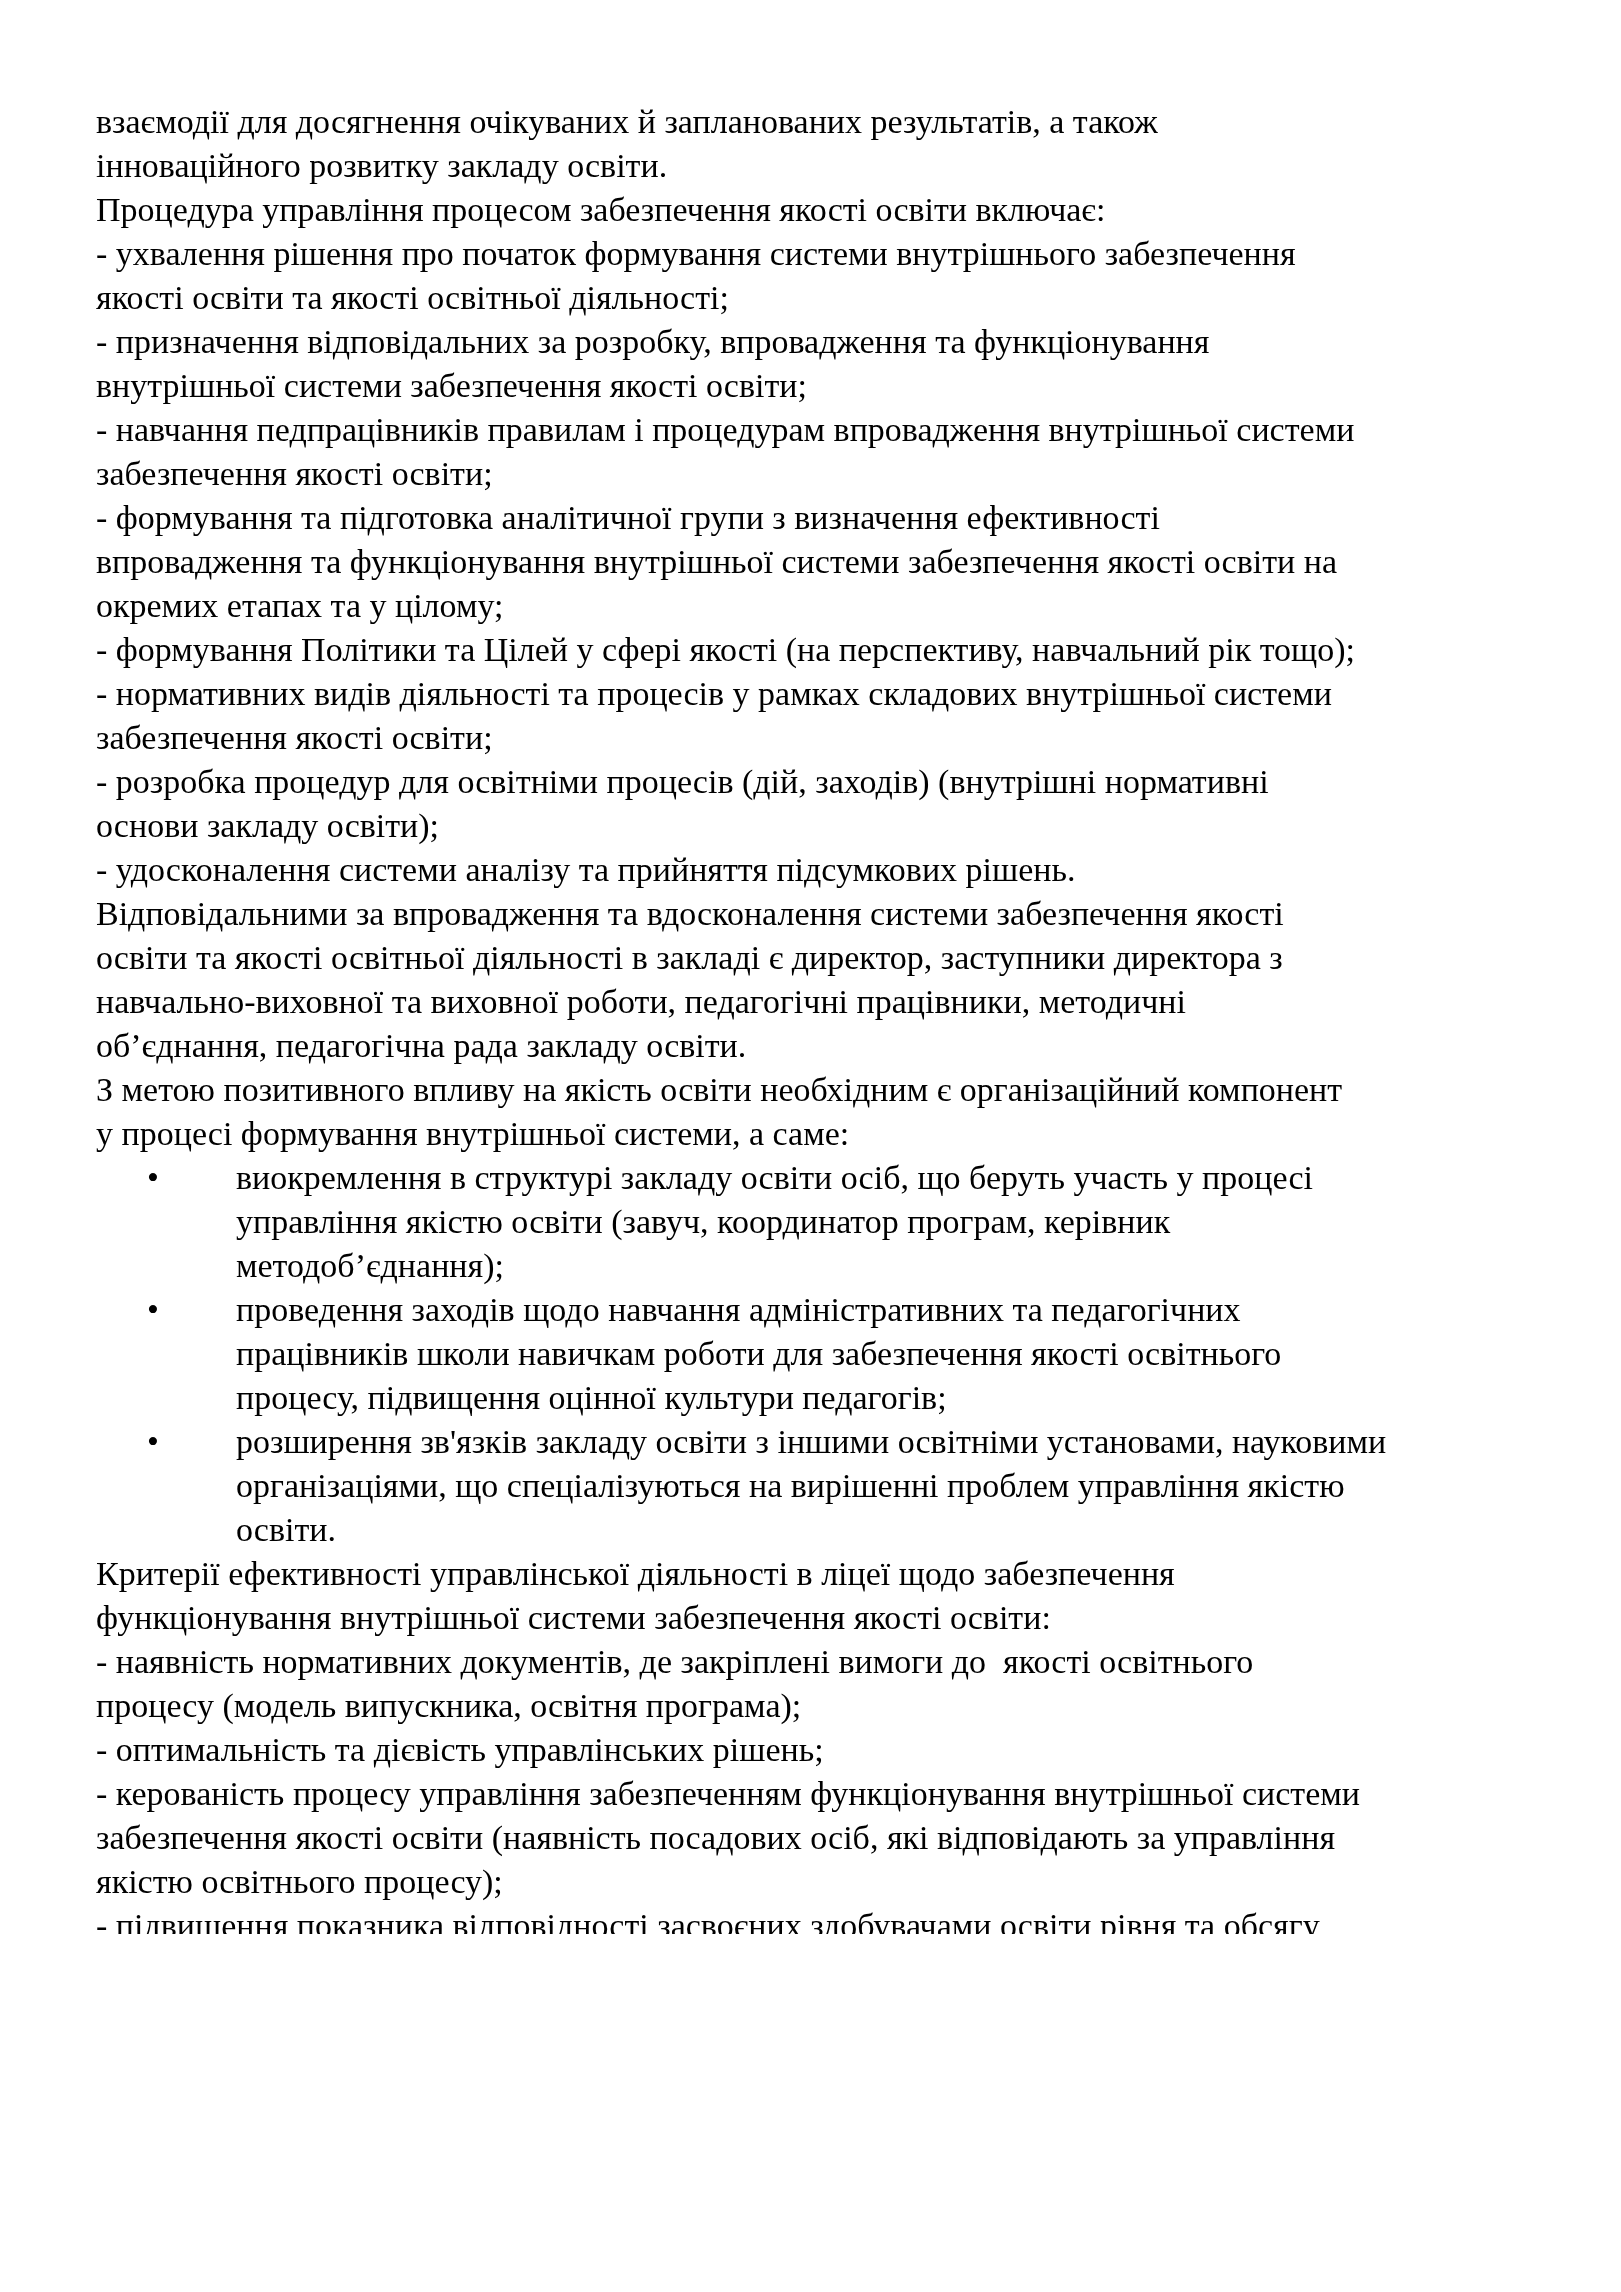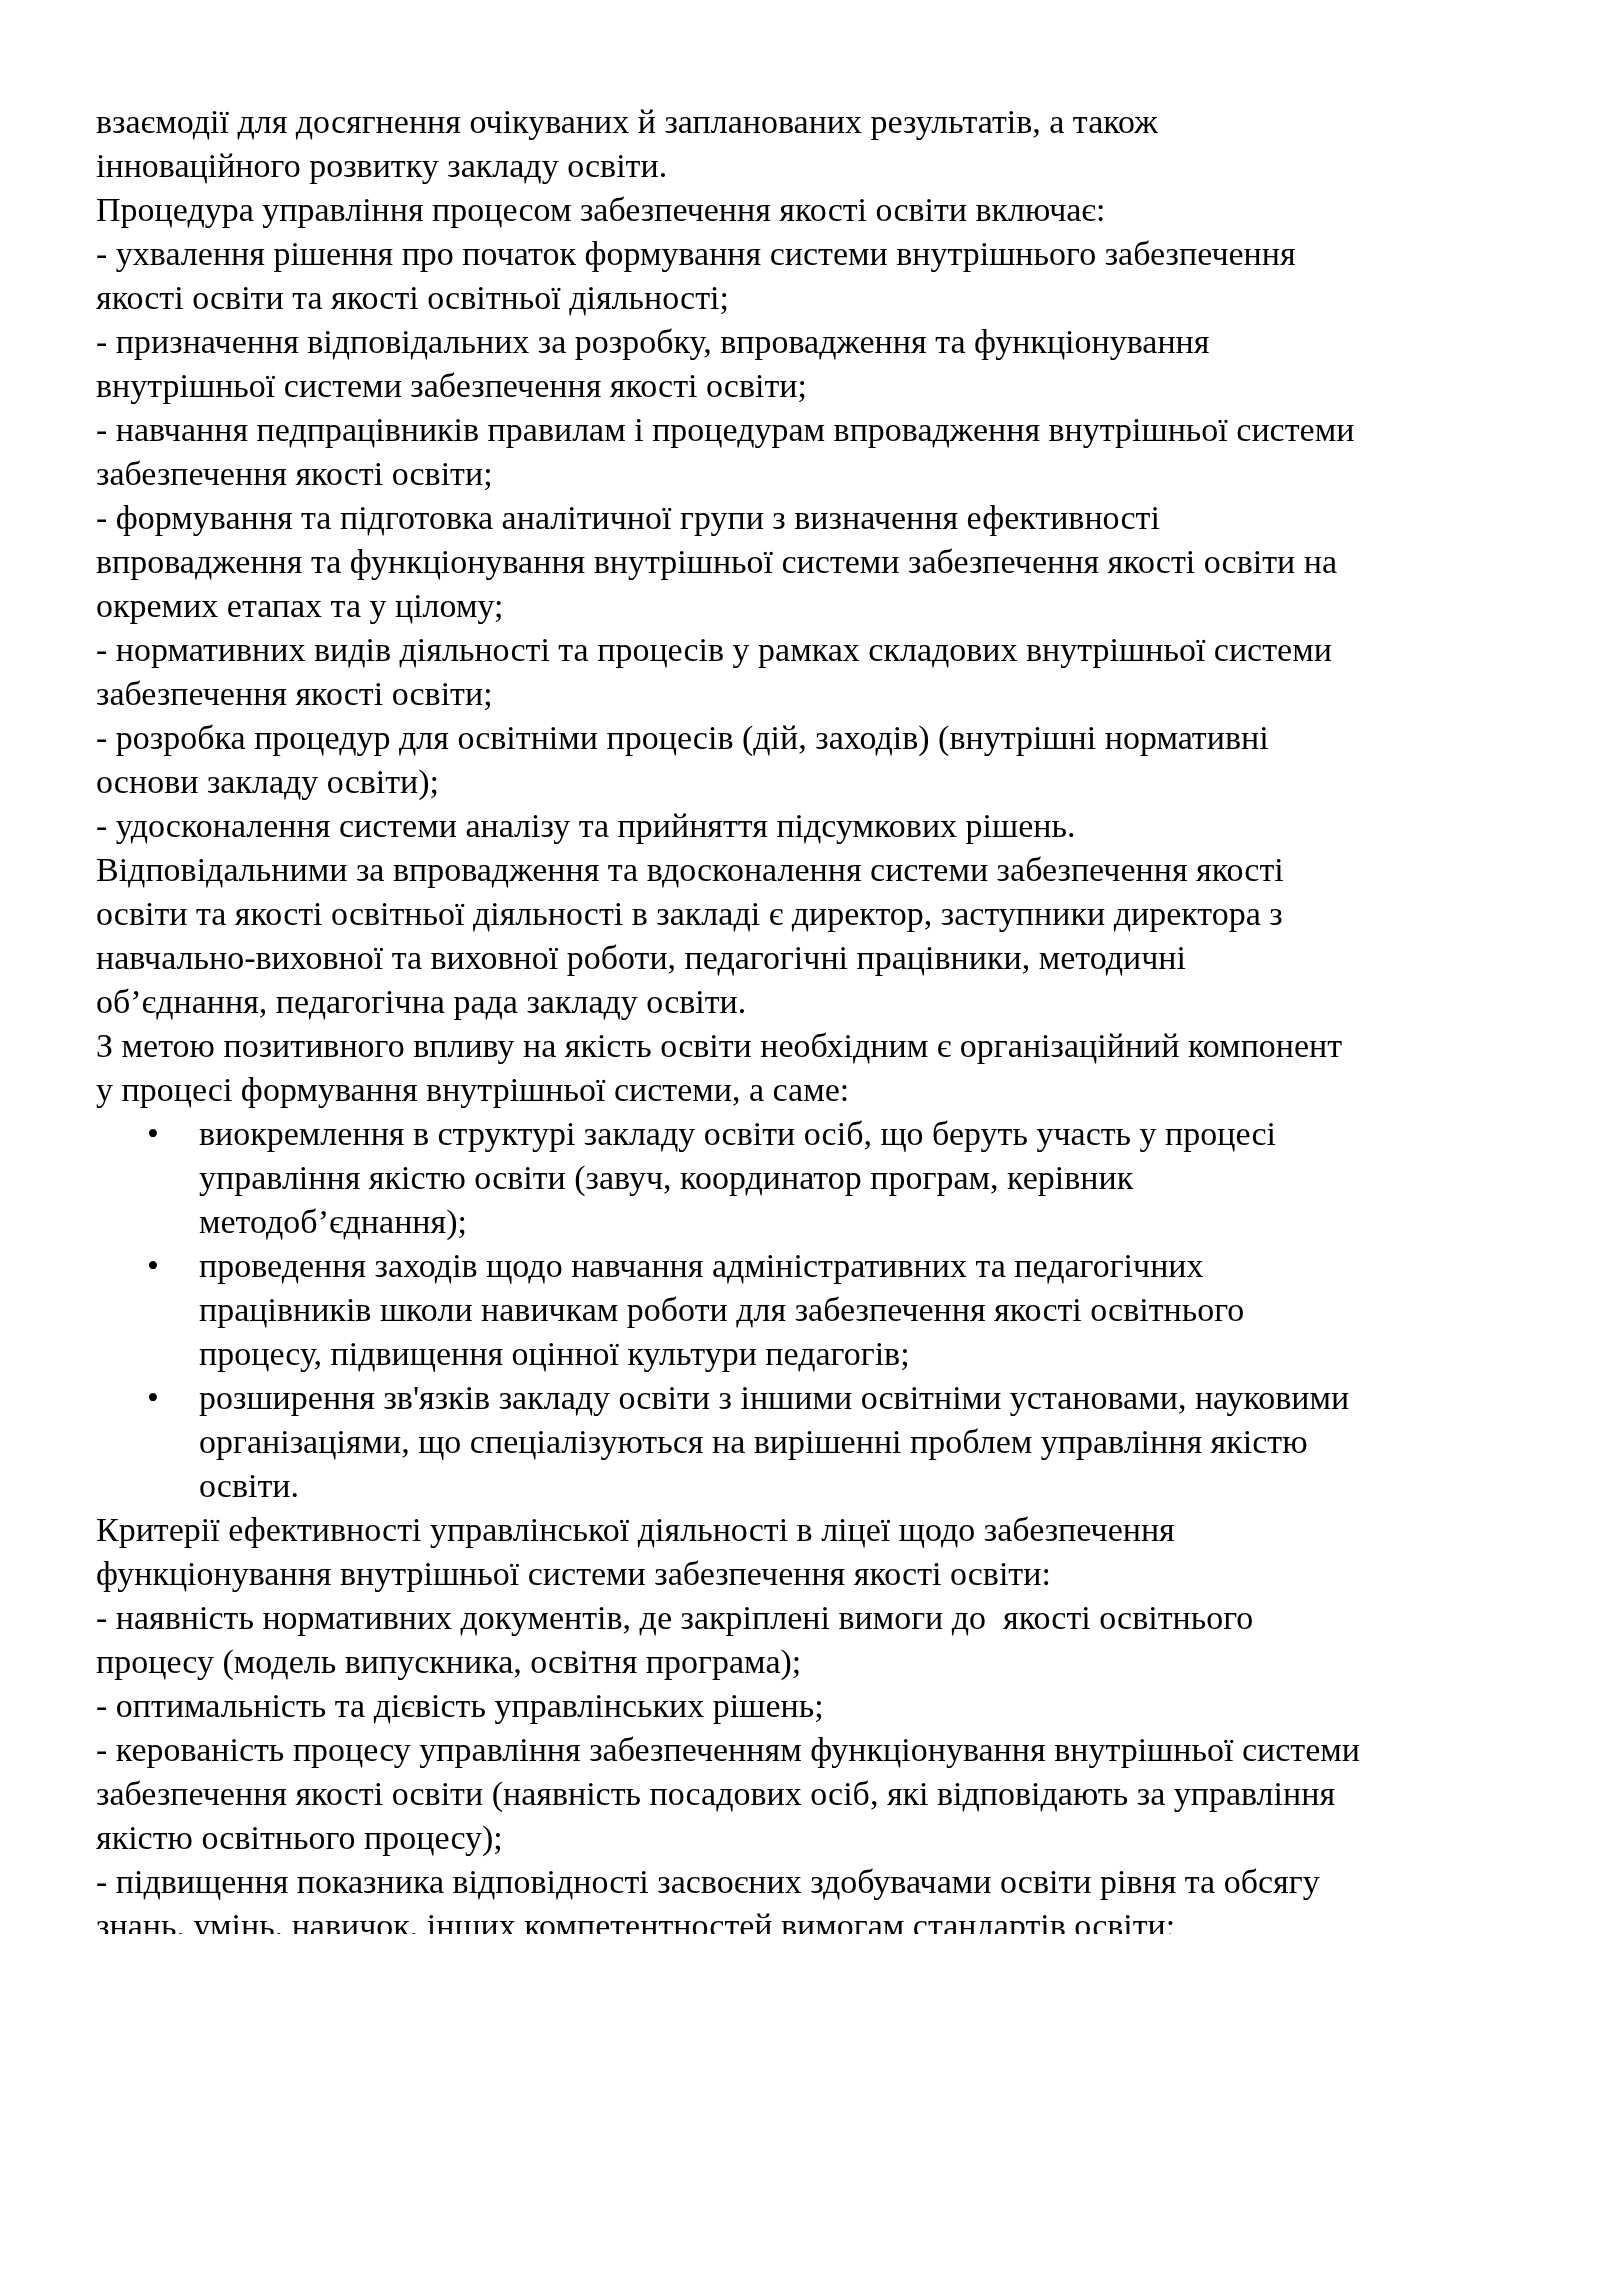--- a/index.html
+++ b/index.html
@@ -32,40 +32,42 @@
     padding-left: 103px;
   }
   .bullet-item .bullet {
     position: absolute;
     left: 51px;
     top: 0;
     white-space: pre;
   }
   .bullet-item .li-text {
     white-space: pre;
+    margin-left: 37px;
   }
 </style>
 </head>
 <body>
 
 <div class="page">
   <div class="text-column">
 
     <div class="para">взаємодії для досягнення очікуваних й запланованих результатів, а також
 інноваційного розвитку закладу освіти.</div>
     <div class="para">Процедура управління процесом забезпечення якості освіти включає:</div>
     <div class="para">- ухвалення рішення про початок формування системи внутрішнього забезпечення
 якості освіти та якості освітньої діяльності;</div>
     <div class="para">- призначення відповідальних за розробку, впровадження та функціонування
 внутрішньої системи забезпечення якості освіти;</div>
     <div class="para">- навчання педпрацівників правилам і процедурам впровадження внутрішньої системи
 забезпечення якості освіти;</div>
     <div class="para">- формування та підготовка аналітичної групи з визначення ефективності
 впровадження та функціонування внутрішньої системи забезпечення якості освіти на
 окремих етапах та у цілому;</div>
+    <div class="para">- формування Політики та Цілей у сфері якості (на перспективу, навчальний рік тощо);</div>
     <div class="para">- нормативних видів діяльності та процесів у рамках складових внутрішньої системи
 забезпечення якості освіти;</div>
     <div class="para">- розробка процедур для освітніми процесів (дій, заходів) (внутрішні нормативні
 основи закладу освіти);</div>
     <div class="para">- удосконалення системи аналізу та прийняття підсумкових рішень.</div>
     <div class="para">Відповідальними за впровадження та вдосконалення системи забезпечення якості
 освіти та якості освітньої діяльності в закладі є директор, заступники директора з
 навчально-виховної та виховної роботи, педагогічні працівники, методичні
 об’єднання, педагогічна рада закладу освіти.</div>
     <div class="para">З метою позитивного впливу на якість освіти необхідним є організаційний компонент

